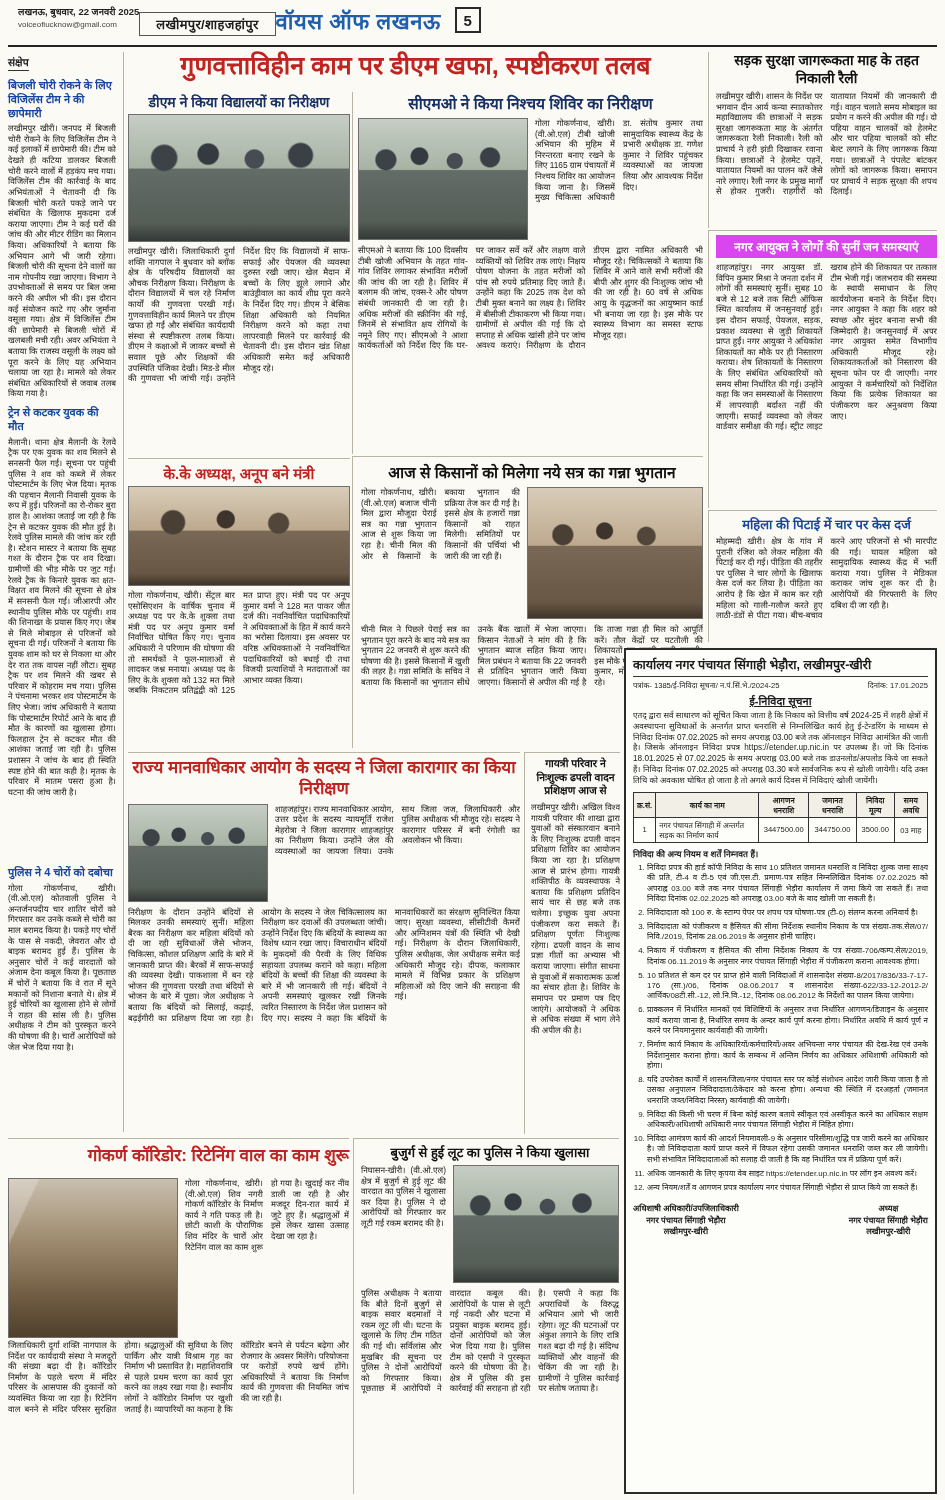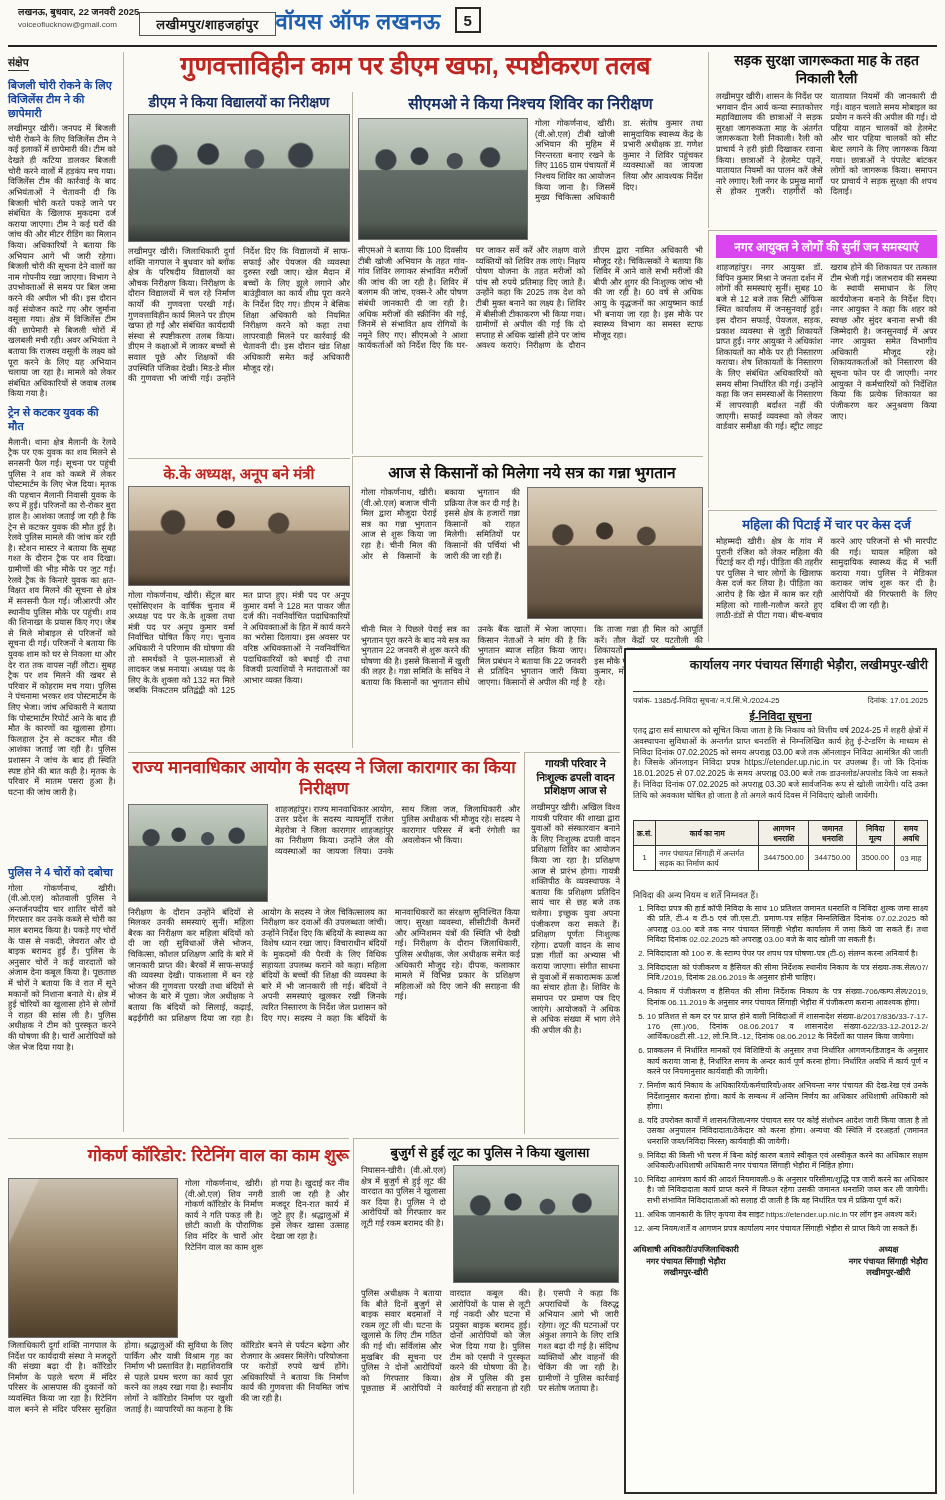--- a/index.html
+++ b/index.html
@@ -109,29 +109,29 @@
   .art-nagar { left:708px; top:230px; width:229px; height:278px; border-left:1px solid #b9b3a6; border-top:1px solid #b9b3a6; padding:4px 0 0 7px; }
   .nagar-bar { background:#d946ef; color:#fff; font-weight:bold; font-size:12px; text-align:center; padding:3px 2px; margin-bottom:4px; }
   .art-nagar .body-text { height:242px; }
 
   .art-mahila { left:708px; top:510px; width:229px; height:132px; border-left:1px solid #b9b3a6; border-top:1px solid #b9b3a6; padding:4px 0 0 7px; }
   .art-mahila .hl { font-size:13px; text-align:center; margin-bottom:3px; }
   .art-mahila .body-text { height:102px; }
 
   
   .tender { left:624px; top:648px; width:313px; height:846px; border:2px solid #2a2a2a; background:#fdfdfa; padding:6px 7px; }
-  .tender-title { font-size:12.5px; font-weight:bold; text-align:right; border-bottom:1px solid #333; padding-bottom:18px; }
+  .tender-title { font-size:12.5px; font-weight:bold; text-align:left; border-bottom:1px solid #333; padding-bottom:3px; }
   .tender-refs { display:flex; justify-content:space-between; font-size:7.6px; margin-top:3px; }
   .tender-sub { text-align:center; font-size:11px; font-weight:bold; text-decoration:underline; margin:3px 0; }
   .tender-intro { font-size:8.2px; line-height:1.32; text-align:justify; }
-  .tender table { width:100%; border-collapse:collapse; margin:18px 0; font-size:7.6px; }
+  .tender table { width:100%; border-collapse:collapse; margin:5px 0; font-size:7.6px; }
   .tender th, .tender td { border:1px solid #333; padding:2px 3px; text-align:center; vertical-align:middle; }
   .tender th { font-weight:bold; background:#f1efe6; }
   .tender td.wname { text-align:left; }
-  .tender-cond-h { font-size:8.6px; font-weight:normal; margin:2px 0 3px; }
+  .tender-cond-h { font-size:8.6px; font-weight:bold; margin:2px 0 3px; }
   .tender ol { padding-left:14px; font-size:7.9px; line-height:1.32; text-align:justify; }
   .tender ol li { margin-bottom:3.5px; }
   .tender-signs { display:flex; justify-content:space-between; margin-top:10px; font-size:8.2px; font-weight:bold; text-align:center; }
   .sign-block div { line-height:1.4; }
 </style>
 </head>
 <body>
 
 <div class="page">
 

